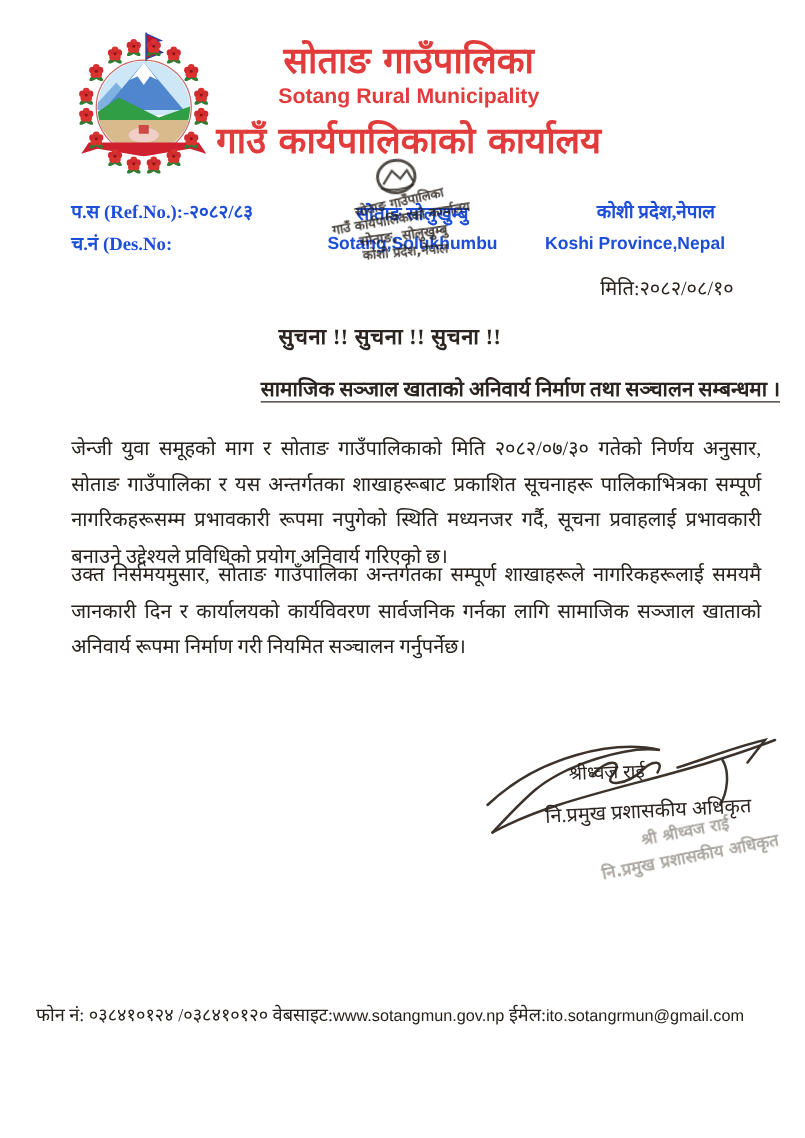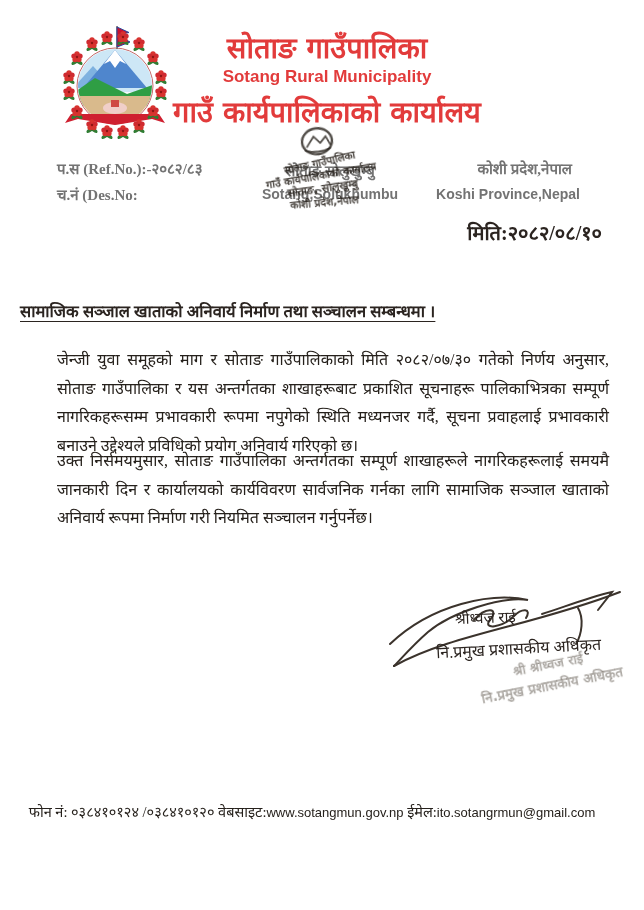--- a/index.html
+++ b/index.html
@@ -7,47 +7,47 @@
     position:relative;width:624px;height:910px;background:#fff;overflow:hidden;
     font-family:"Liberation Serif",serif;color:#2b2420;
   }
   
   .logo{position:absolute;left:55px;top:24px;width:120px;height:118px;}
   .titles{position:absolute;left:30px;right:0;top:30px;text-align:center;}
   .title-np{font-family:"DejaVu Sans",sans-serif;font-weight:700;font-size:29px;line-height:1.25;color:#e23b3b;}
   .title-en{font-family:"Liberation Sans",sans-serif;font-weight:700;font-size:17px;line-height:1.25;color:#e23b3b;}
   .title-np.second{margin-top:6px;}
   
-  .meta{position:absolute;font-size:15px;color:#737373;}
+  .meta{position:absolute;font-size:15px;color:#1d4ed8;}
   .meta.np{font-family:"Liberation Serif",serif;font-weight:600;}
   .meta.en{font-family:"Liberation Sans",sans-serif;font-weight:700;font-size:14px;}
   .ref{left:57px;top:158px;}
   .des{left:57px;top:184px;}
   .place-np{left:240px;top:160px;width:180px;text-align:center;}
   .place-en{left:240px;top:186px;width:180px;text-align:center;}
   .prov-np{right:52px;top:158px;}
   .prov-en{right:44px;top:186px;margin-left:20px;}
-  .date{position:absolute;right:22px;top:219px;font-size:20px;color:#2b2420;font-weight:bold;}
+  .date{position:absolute;right:37px;top:219px;font-size:16px;color:#2b2420;}
   
   .round-stamp{
     position:absolute;left:238px;top:126px;width:168px;height:112px;
     transform:rotate(-7deg);color:rgba(38,32,26,0.85);
     font-family:"DejaVu Sans",sans-serif;font-weight:700;text-align:center;
     filter:blur(0.3px);pointer-events:none;
   }
   .round-stamp .emblem{display:block;margin:0 auto;}
   .round-stamp .l{line-height:1.25;}
   .round-stamp .l1{font-size:10.5px;transform:rotate(-6deg);}
   .round-stamp .l2{font-size:10.5px;transform:rotate(-3deg);}
   .round-stamp .l3{font-size:11px;transform:rotate(-1deg);}
   .round-stamp .l4{font-size:10.5px;transform:rotate(2deg);}
   
   .notice-heading{position:absolute;left:0;right:0;top:256px;text-align:center;
     font-size:17.5px;font-weight:600;letter-spacing:0.5px;}
-  .subject{position:absolute;left:20px;right:0;top:299px;text-align:left;
+  .subject{position:absolute;left:20px;right:0;top:299px;text-align:right;
     font-size:16.5px;font-weight:700;}
   .subject span{text-decoration:underline;text-underline-offset:4px;}
   
   .para{position:absolute;left:57px;width:552px;font-size:16px;line-height:28.5px;
     text-align:justify;color:#26211c;}
   .p1{top:346px;}
   .p2{top:447px;}
   .p3{top:526px;}
   
   .sig-svg{position:absolute;left:382px;top:586px;}
@@ -148,20 +148,21 @@
       <ellipse cx="23" cy="15" rx="15" ry="13" fill="none" stroke="rgba(38,32,26,0.8)" stroke-width="2.4"></ellipse>
       <path d="M12 20 L20 10 L26 17 L32 11 L36 20" fill="none" stroke="rgba(38,32,26,0.8)" stroke-width="1.8"></path>
       <path d="M10 23 Q23 28 36 23" fill="none" stroke="rgba(38,32,26,0.8)" stroke-width="1.8"></path>
     </svg>
     <div class="l l1">सोताङ गाउँपालिका</div>
     <div class="l l2">गाउँ कार्यपालिकाको कार्यालय</div>
     <div class="l l3">सोताङ, सोलुखुम्बु</div>
     <div class="l l4">कोशी प्रदेश,नेपाल</div>
   </div>
 
+  <div class="notice-heading">सुचना !! सुचना !! सुचना !!</div>
   <div class="subject">
     <span>सामाजिक सञ्जाल खाताको अनिवार्य निर्माण तथा सञ्चालन सम्बन्धमा ।</span>
   </div>
 
   <div class="para p1">जेन्जी युवा समूहको माग र सोताङ गाउँपालिकाको मिति २०८२/०७/३० गतेको निर्णय अनुसार, सोताङ गाउँपालिका र यस अन्तर्गतका शाखाहरूबाट प्रकाशित सूचनाहरू पालिकाभित्रका सम्पूर्ण नागरिकहरूसम्म प्रभावकारी रूपमा नपुगेको स्थिति मध्यनजर गर्दै, सूचना प्रवाहलाई प्रभावकारी बनाउने उद्देश्यले प्रविधिको प्रयोग अनिवार्य गरिएको छ।</div>
   <div class="para p2">उक्त निर्समयमुसार, सोताङ गाउँपालिका अन्तर्गतका सम्पूर्ण शाखाहरूले नागरिकहरूलाई समयमै जानकारी दिन र कार्यालयको कार्यविवरण सार्वजनिक गर्नका लागि सामाजिक सञ्जाल खाताको अनिवार्य रूपमा निर्माण गरी नियमित सञ्चालन गर्नुपर्नेछ।</div>
 
   <svg class="sig-svg" width="250" height="92" viewBox="0 0 250 92">
     <g fill="none" stroke="#3b332c" stroke-width="2" stroke-linecap="round">
       <path d="M8 58 C 50 18, 110 6, 146 14 C 120 10, 70 26, 46 46 C 30 60, 18 74, 12 80"></path>

